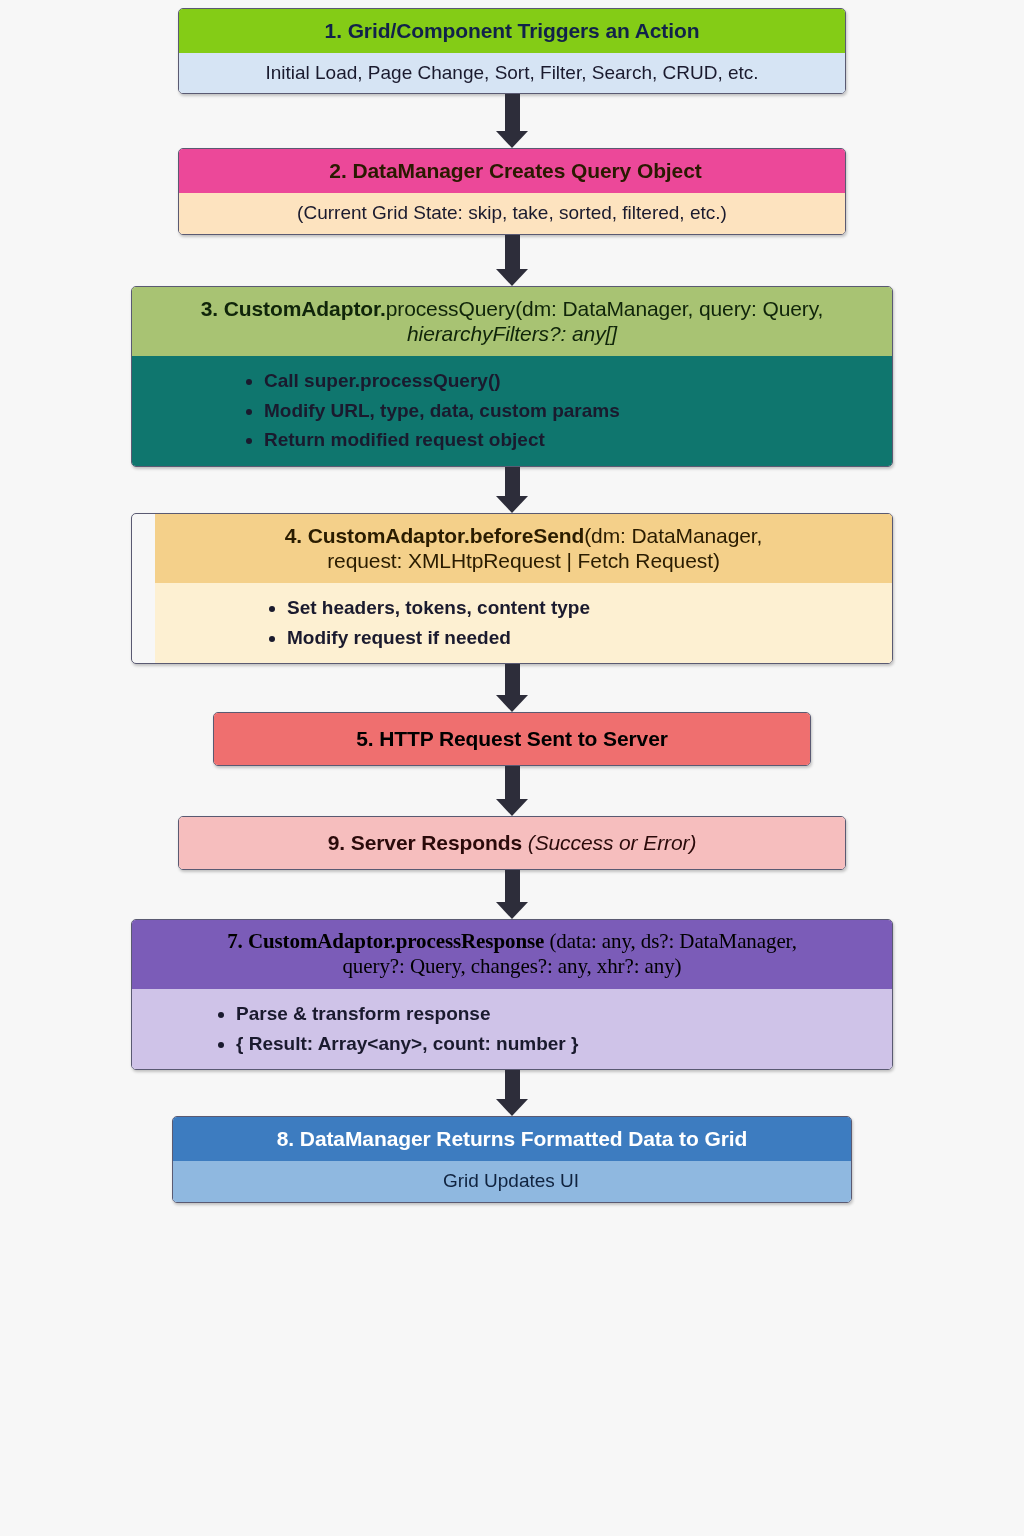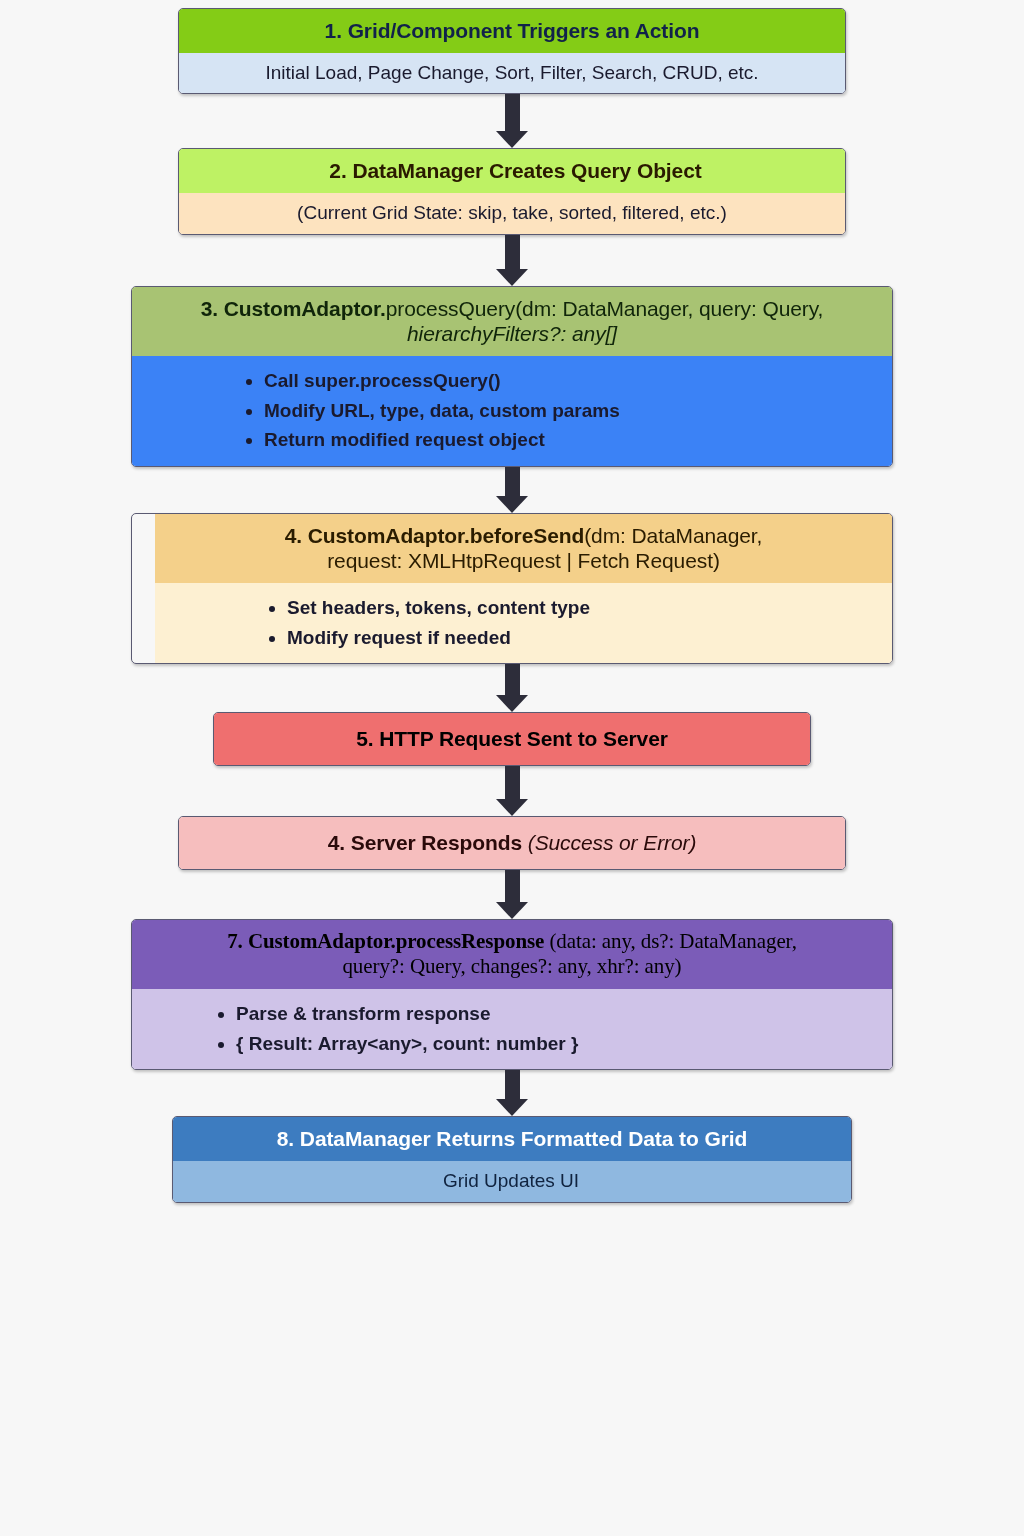--- a/index.html
+++ b/index.html
@@ -103,35 +103,35 @@
     <div class="head" style="background:#84cc16;color:#11224a;">1. Grid/Component Triggers an Action</div>
     <div class="body center" style="background:#d6e4f4;">Initial Load, Page Change, Sort, Filter, Search, CRUD, etc.</div>
   </div>
 
   <div class="arrow">
     <div class="stem" style="height:38px;"></div>
       <div class="tip"></div>
   </div>
 
   <div class="node n2">
-    <div class="head" style="background:#bef264;color:#2a1a00;padding-left:21px;">2. DataManager Creates Query Object</div>
+    <div class="head" style="background:#ec4899;color:#2a1a00;padding-left:21px;">2. DataManager Creates Query Object</div>
     <div class="body center" style="background:#fde3bf;">(Current Grid State: skip, take, sorted, filtered, etc.)</div>
   </div>
 
   <div class="arrow">
     <div class="stem" style="height:35px;"></div>
       <div class="tip"></div>
   </div>
 
   <div class="node n3">
     <div class="head" style="background:#a8c373;color:#10250a;">
       <span>3. CustomAdaptor.</span><span class="light">processQuery(dm: DataManager, query: Query,</span><br>
       <span class="light ital">hierarchyFilters?: any[]</span>
     </div>
-    <div class="body" style="background:#3b82f6;">
+    <div class="body" style="background:#0f766e;">
       <ul>
         <li>Call super.processQuery()</li>
         <li>Modify URL, type, data, custom params</li>
         <li>Return modified request object</li>
       </ul>
     </div>
   </div>
 
   <div class="arrow">
     <div class="stem" style="height:30px;"></div>
@@ -160,21 +160,21 @@
     <div class="head" style="background:#ef6f6f;color:#000000;padding:13px 14px;">5. HTTP Request Sent to Server</div>
   </div>
 
   <div class="arrow">
     <div class="stem" style="height:34px;"></div>
       <div class="tip"></div>
   </div>
 
   <div class="node n6 single">
     <div class="head" style="background:#f6bebe;color:#2a0a0a;padding:13px 14px;">
-      <span>4. Server Responds </span><span class="light ital">(Success or Error)</span>
+      <span>9. Server Responds </span><span class="light ital">(Success or Error)</span>
     </div>
   </div>
 
   <div class="arrow">
     <div class="stem" style="height:33px;"></div>
       <div class="tip"></div>
   </div>
 
   <div class="node n7">
     <div class="head" style="background:#7b5cb8;color:#000000;font-family:Liberation Serif, serif;">

